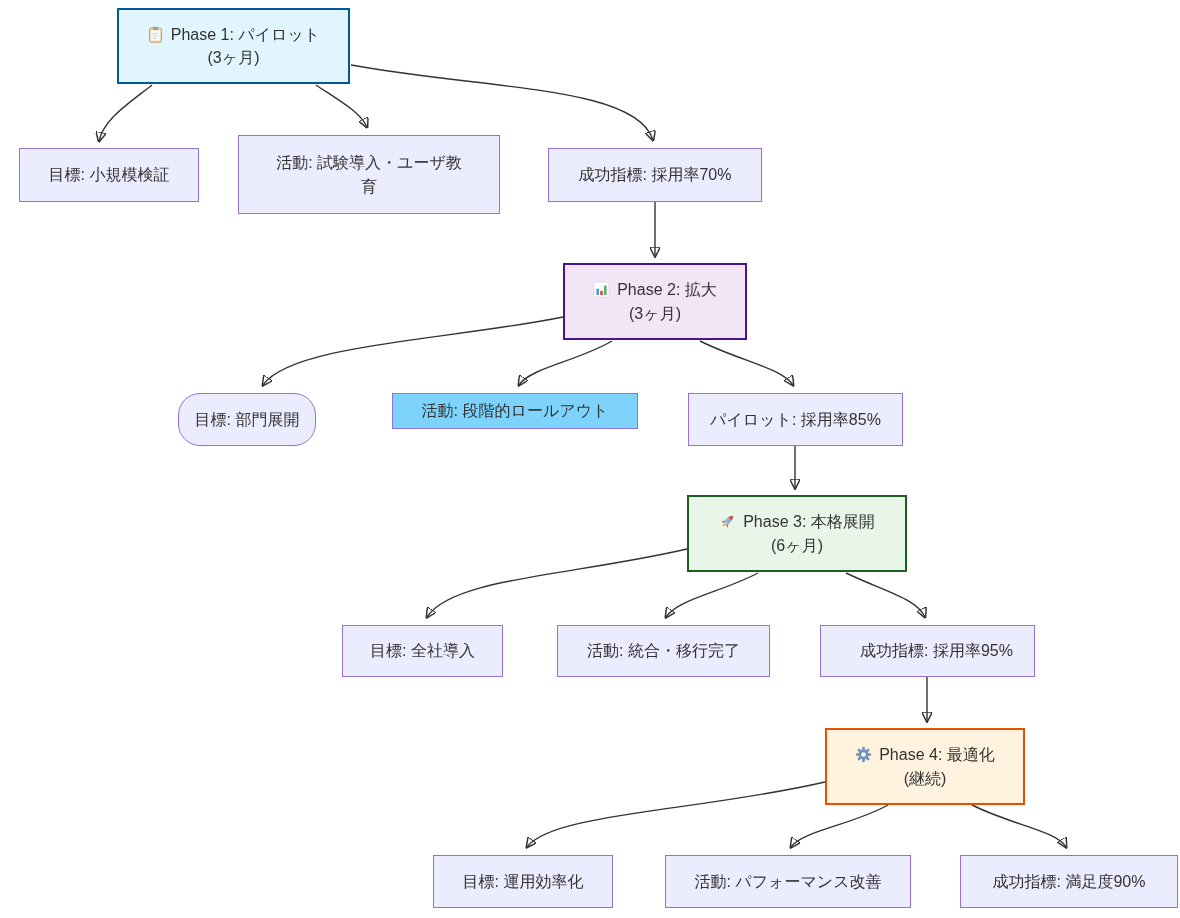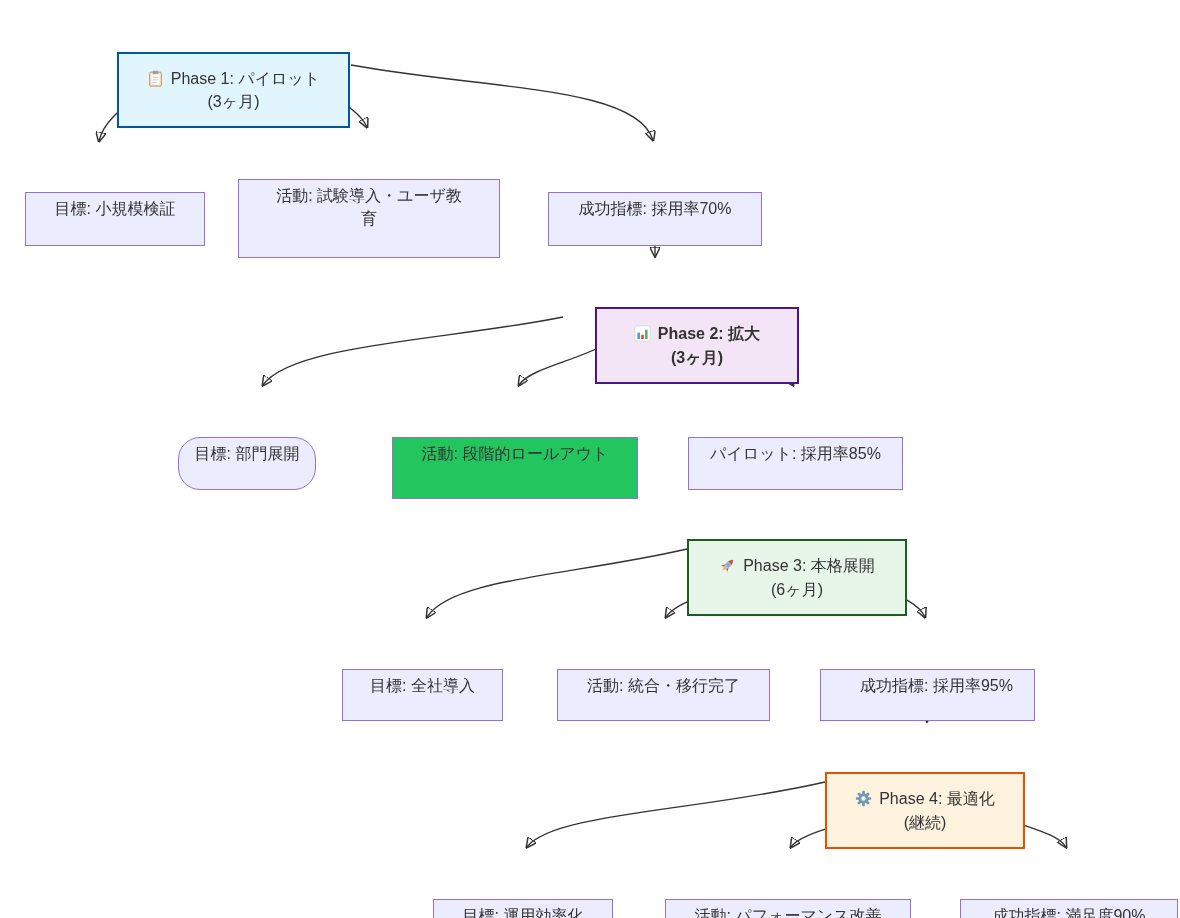--- a/index.html
+++ b/index.html
@@ -3,22 +3,22 @@
 <meta charset="utf-8">
 <style>
   html,body{margin:0;padding:0;background:#ffffff;}
   .canvas{
     position:relative;width:1180px;height:918px;background:#ffffff;overflow:hidden;
     font-family:"Liberation Sans","DejaVu Sans",sans-serif;color:#333;
   }
   svg.edges{position:absolute;left:0;top:0;width:1180px;height:918px;}
   svg.edges path{stroke:#333333;stroke-width:1.4;fill:none;}
   .node{
-    position:absolute;display:flex;justify-content:center;
-    text-align:center;font-size:16px;line-height:1.45;box-sizing:border-box;margin-top:44px;
+    position:absolute;display:flex;align-items:center;justify-content:center;
+    text-align:center;font-size:16px;line-height:1.45;box-sizing:border-box;
   }
   .child-node{
     background:#ECECFF;border:1px solid #9370DB;padding:4px 10px;white-space:pre-line;
   }
   .phase-node{
     flex-direction:column;border:2px solid #333;padding:4px 10px;font-size:16px;
   }
   .phase-title{display:flex;align-items:center;justify-content:center;gap:7px;}
   .phase-icon{width:17px;height:17px;flex:0 0 auto;display:inline-block;}
 </style>
@@ -58,40 +58,40 @@
         <rect x="6.8" y="0.8" width="6.4" height="4" rx="1" fill="#9aa0a6"></rect>
         <rect x="6.5" y="8" width="7" height="1.2" fill="#c9ced3"></rect>
         <rect x="6.5" y="11" width="7" height="1.2" fill="#c9ced3"></rect>
         <rect x="6.5" y="14" width="5" height="1.2" fill="#c9ced3"></rect>
       </svg>
       <span>Phase 1: パイロット</span>
     </div>
     <div>(3ヶ月)</div>
   </div>
 
-  <div class="node child-node" style="left: 25px; top: 148px; width: 180px; height: 54px; background: rgb(236, 236, 255); border-color: rgb(147, 112, 219);">目標: 小規模検証</div>
+  <div class="node child-node" style="left: 19px; top: 148px; width: 180px; height: 54px; background: rgb(236, 236, 255); border-color: rgb(147, 112, 219);">目標: 小規模検証</div>
   <div class="node child-node" style="left: 238px; top: 135px; width: 262px; height: 79px; background: rgb(236, 236, 255); border-color: rgb(147, 112, 219);">活動: 試験導入・ユーザ教
 育</div>
   <div class="node child-node" style="left: 548px; top: 148px; width: 214px; height: 54px; background: rgb(236, 236, 255); border-color: rgb(147, 112, 219);">成功指標: 採用率70%</div>
 
-  <div class="node phase-node" style="left: 595px; top: 263px; width: 204px; height: 77px; background: rgb(243, 229, 245); border-color: rgb(74, 20, 140); font-weight: bold;">
+  <div class="node phase-node" style="left: 563px; top: 263px; width: 184px; height: 77px; background: rgb(243, 229, 245); border-color: rgb(74, 20, 140);">
     <div class="phase-title">
       <svg class="phase-icon" viewBox="0 0 20 20">
         <rect x="1" y="1" width="18" height="18" rx="2" fill="#ffffff" stroke="#d0d7de" stroke-width="1"></rect>
         <rect x="4" y="9" width="3" height="7.5" fill="#4f9bd8"></rect>
         <rect x="8.5" y="11.5" width="3" height="5" fill="#e0453a"></rect>
         <rect x="13" y="5.5" width="3" height="11" fill="#56b35c"></rect>
       </svg>
       <span>Phase 2: 拡大</span>
     </div>
     <div>(3ヶ月)</div>
   </div>
 
   <div class="node child-node" style="left: 178px; top: 393px; width: 138px; height: 53px; background: rgb(236, 236, 255); border-color: rgb(147, 112, 219); border-radius: 22px;">目標: 部門展開</div>
-  <div class="node child-node" style="left: 392px; top: 393px; width: 246px; height: 62px; background: #22c55e; border-color: rgb(147, 112, 219);">活動: 段階的ロールアウト</div>
+  <div class="node child-node" style="left: 392px; top: 393px; width: 246px; height: 36px; background: #7dd3fc; border-color: rgb(147, 112, 219);">活動: 段階的ロールアウト</div>
   <div class="node child-node" style="left: 688px; top: 393px; width: 215px; height: 53px; background: rgb(236, 236, 255); border-color: rgb(147, 112, 219);">パイロット: 採用率85%</div>
 
   <div class="node phase-node" style="left: 687px; top: 495px; width: 220px; height: 77px; background: rgb(232, 245, 233); border-color: rgb(27, 94, 32);">
     <div class="phase-title">
       <svg class="phase-icon" viewBox="0 0 20 20">
         <g transform="rotate(45 10 10)">
           <path d="M10 1 C13 4 13.5 9 12.5 14 L7.5 14 C6.5 9 7 4 10 1 Z" fill="#b9c6cd" stroke="#8fa2ab" stroke-width="0.6"></path>
           <path d="M10 1 C11.4 2.4 12.2 4.2 12.6 6 L7.4 6 C7.8 4.2 8.6 2.4 10 1 Z" fill="#e0453a"></path>
           <circle cx="10" cy="9" r="1.7" fill="#7fb3e0" stroke="#5a8fc0" stroke-width="0.5"></circle>
           <path d="M7.5 11 L4.8 15.5 L7.6 14.2 Z" fill="#e0453a"></path>

